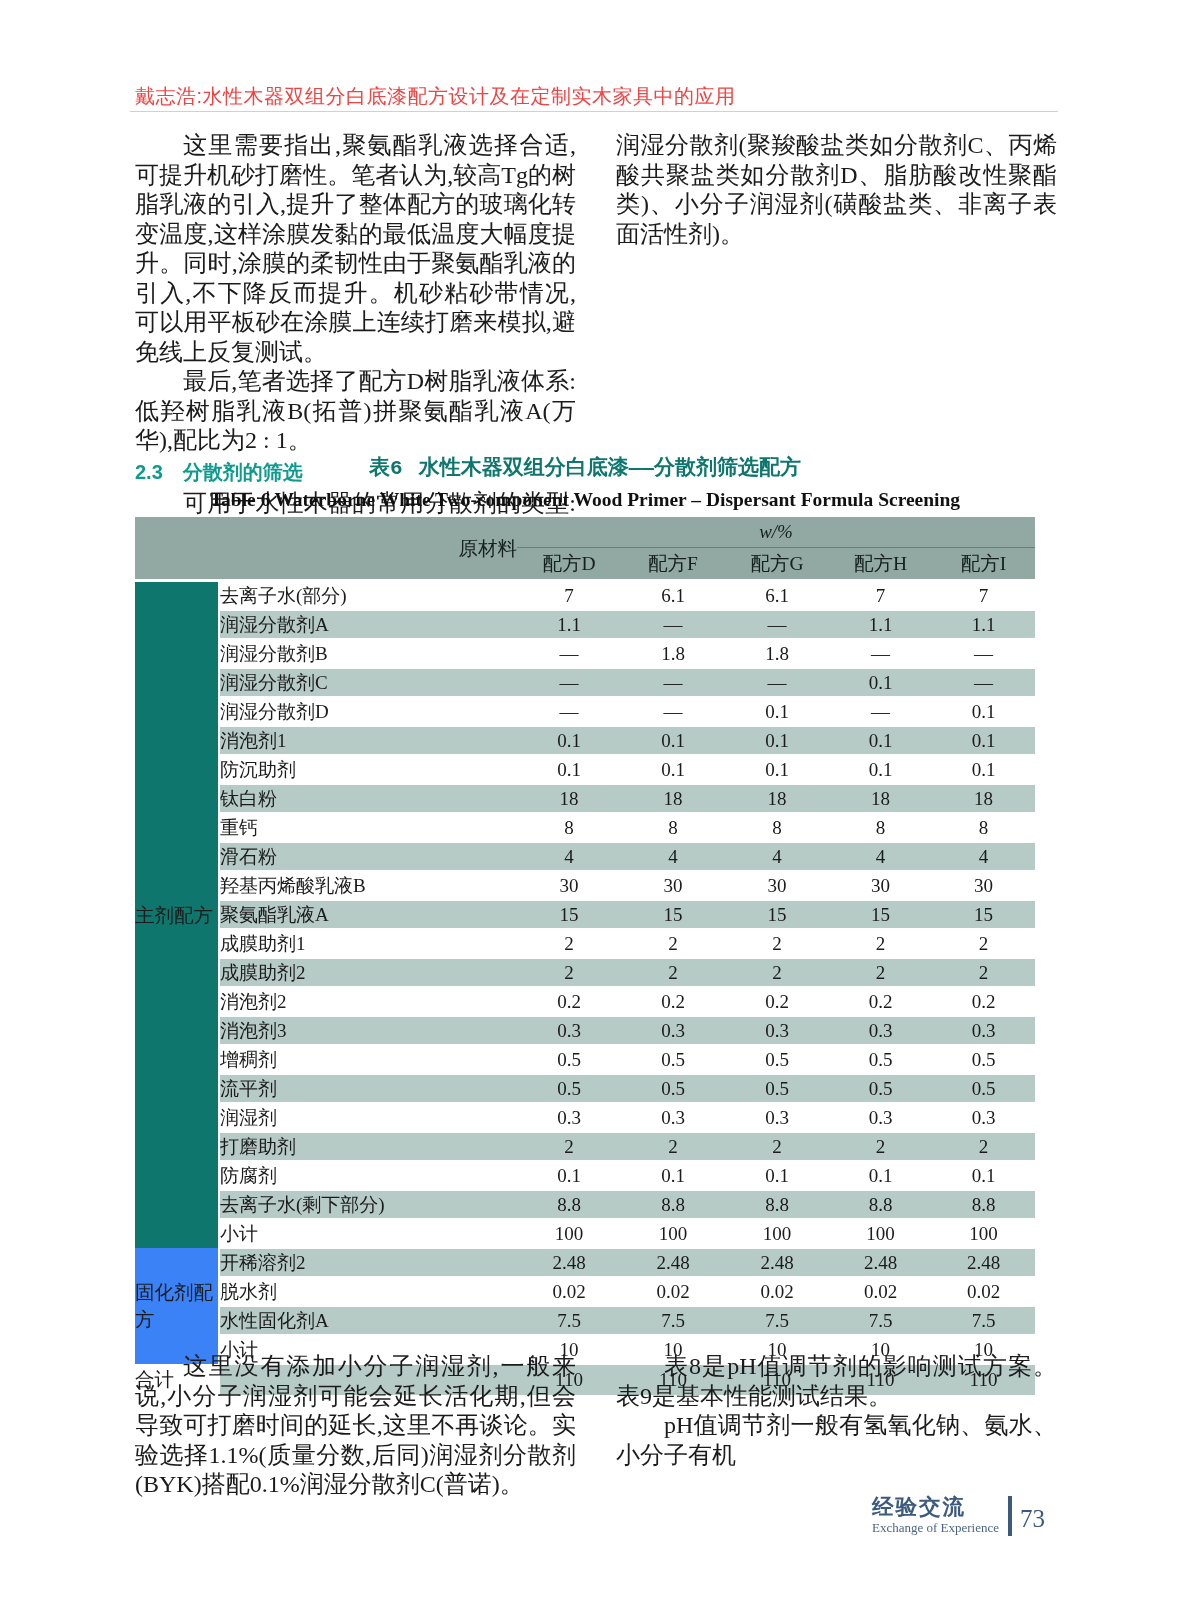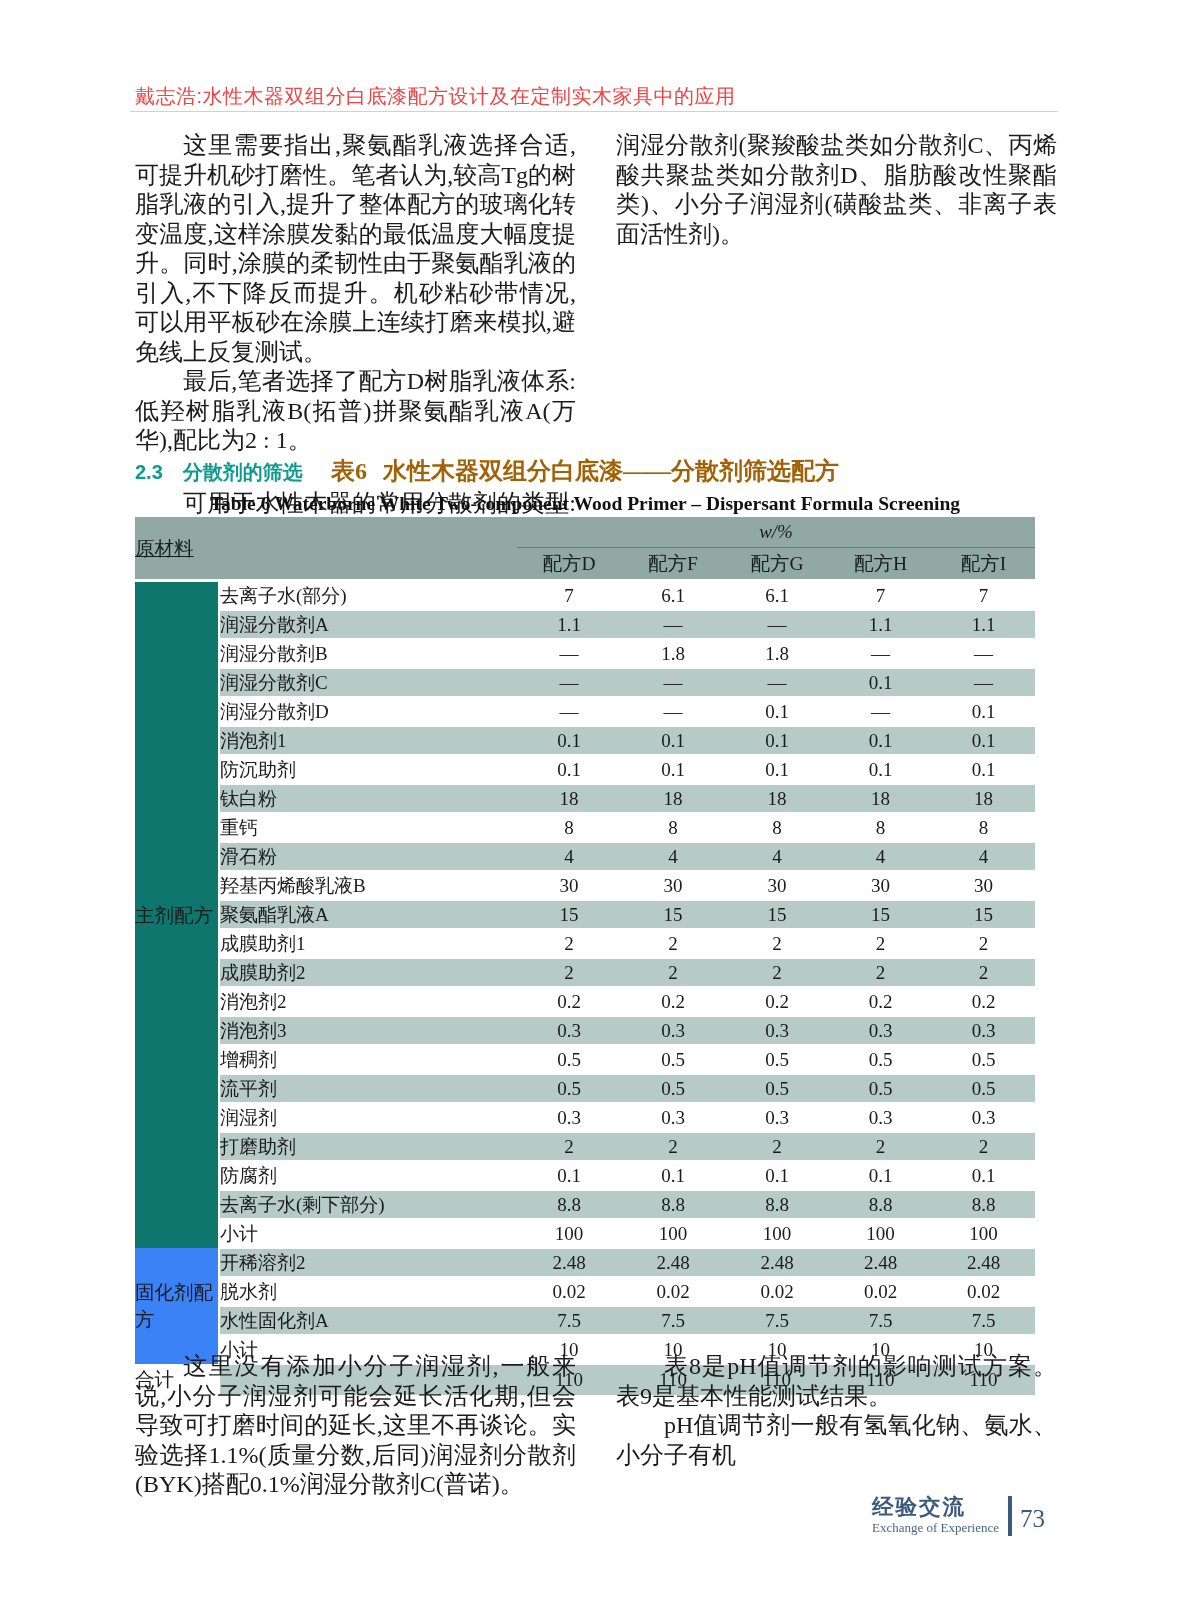--- a/index.html
+++ b/index.html
@@ -17,31 +17,31 @@
   .botgrid{position:absolute;top:1352px;left:135px;width:922px;display:grid;
         grid-template-columns:441px 441px;column-gap:40px;}
   .textcol p{margin:0;font-size:24px;line-height:29.5px;text-align:justify;}
   .textcol p.indent{text-indent:2em;}
   h3.sec{margin:2px 0;font-family:"Liberation Sans","DejaVu Sans",sans-serif;
         font-size:20px;line-height:29.5px;color:#0f9a8e;font-weight:bold;}
   h3.sec .num{margin-right:20px;}
 
   
   .tbl-caption{position:absolute;top:456px;left:135px;width:900px;text-align:center;line-height:1.25;}
-  .cap-cn{font-family:Liberation Serif, serif;font-weight:bold;font-size:24px;color:#a16207;}
+  .cap-cn{font-family:Liberation Mono, monospace;font-weight:bold;font-size:21px;color:#0f766e;}
   .cap-cn .cap-label{margin-right:16px;}
   .cap-en{font-weight:bold;font-size:19.5px;margin-top:6px;color:#111;}
   .cap-en .cap-label{margin-right:4px;}
 
   
   table.ftable{position:absolute;top:517px;left:135px;width:900px;border-collapse:collapse;
         table-layout:fixed;font-size:19px;}
   table.ftable th,table.ftable td{padding:0;font-weight:normal;}
   thead th{background:#92a8a3;color:#15201e;}
-  th.th-material{border-bottom:3px solid #fff;font-size:19.5px;text-align:left;text-decoration:underline;}
+  th.th-material{border-bottom:3px solid #fff;font-size:19.5px;text-align:right;}
   th.th-unit{height:30px;font-style:italic;font-size:19px;border-bottom:1px solid #66777366;
         border-bottom:1px solid #6b7d79;}
   th.th-formula{height:31px;font-size:19.5px;border-bottom:3px solid #fff;}
   tbody td{height:27px;border-bottom:2px solid #fff;background:#ffffff;}
   td.name{text-align:left;padding-left:22px;}
   td.val{text-align:center;}
   tr.shade td.name,tr.shade td.val{background:#b7cbc6;}
   td.group-cell{background:#0f766e;border-right:2px solid #fff;border-bottom:none;
         text-align:left;padding-left:10px;font-size:19.5px;vertical-align:middle;}
   td.group-cell.gshade{background:#3b82f6;}

